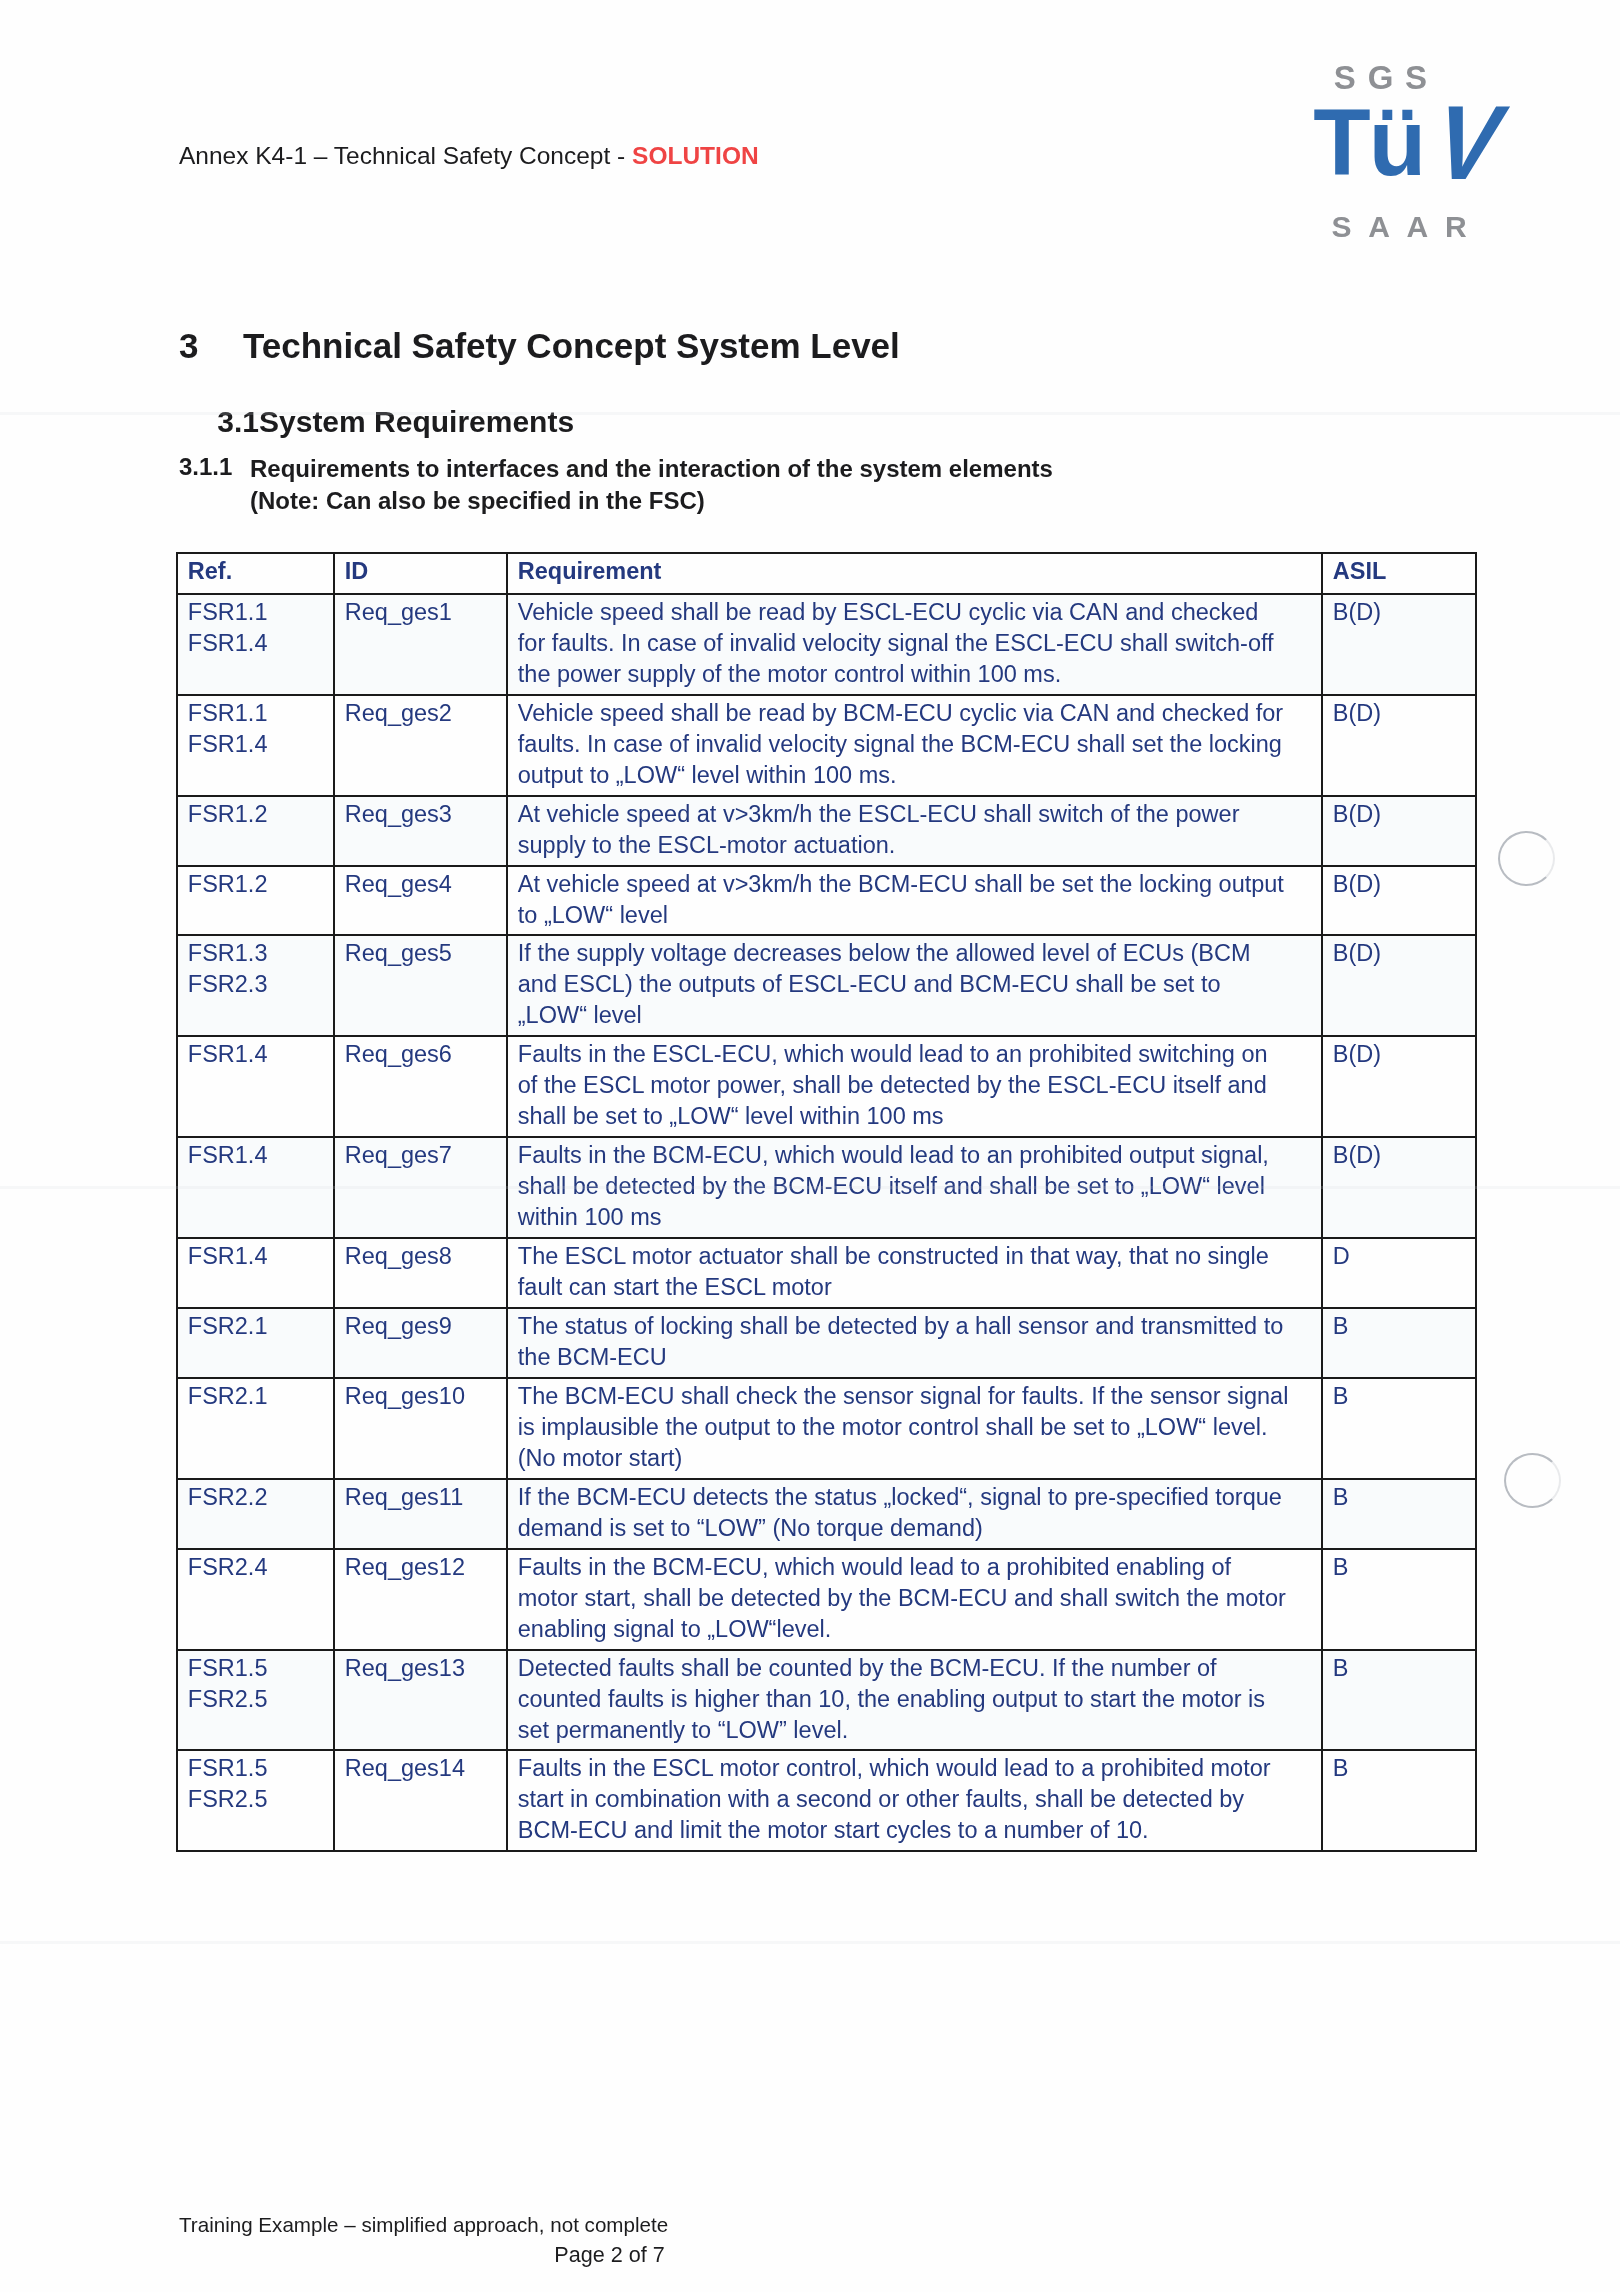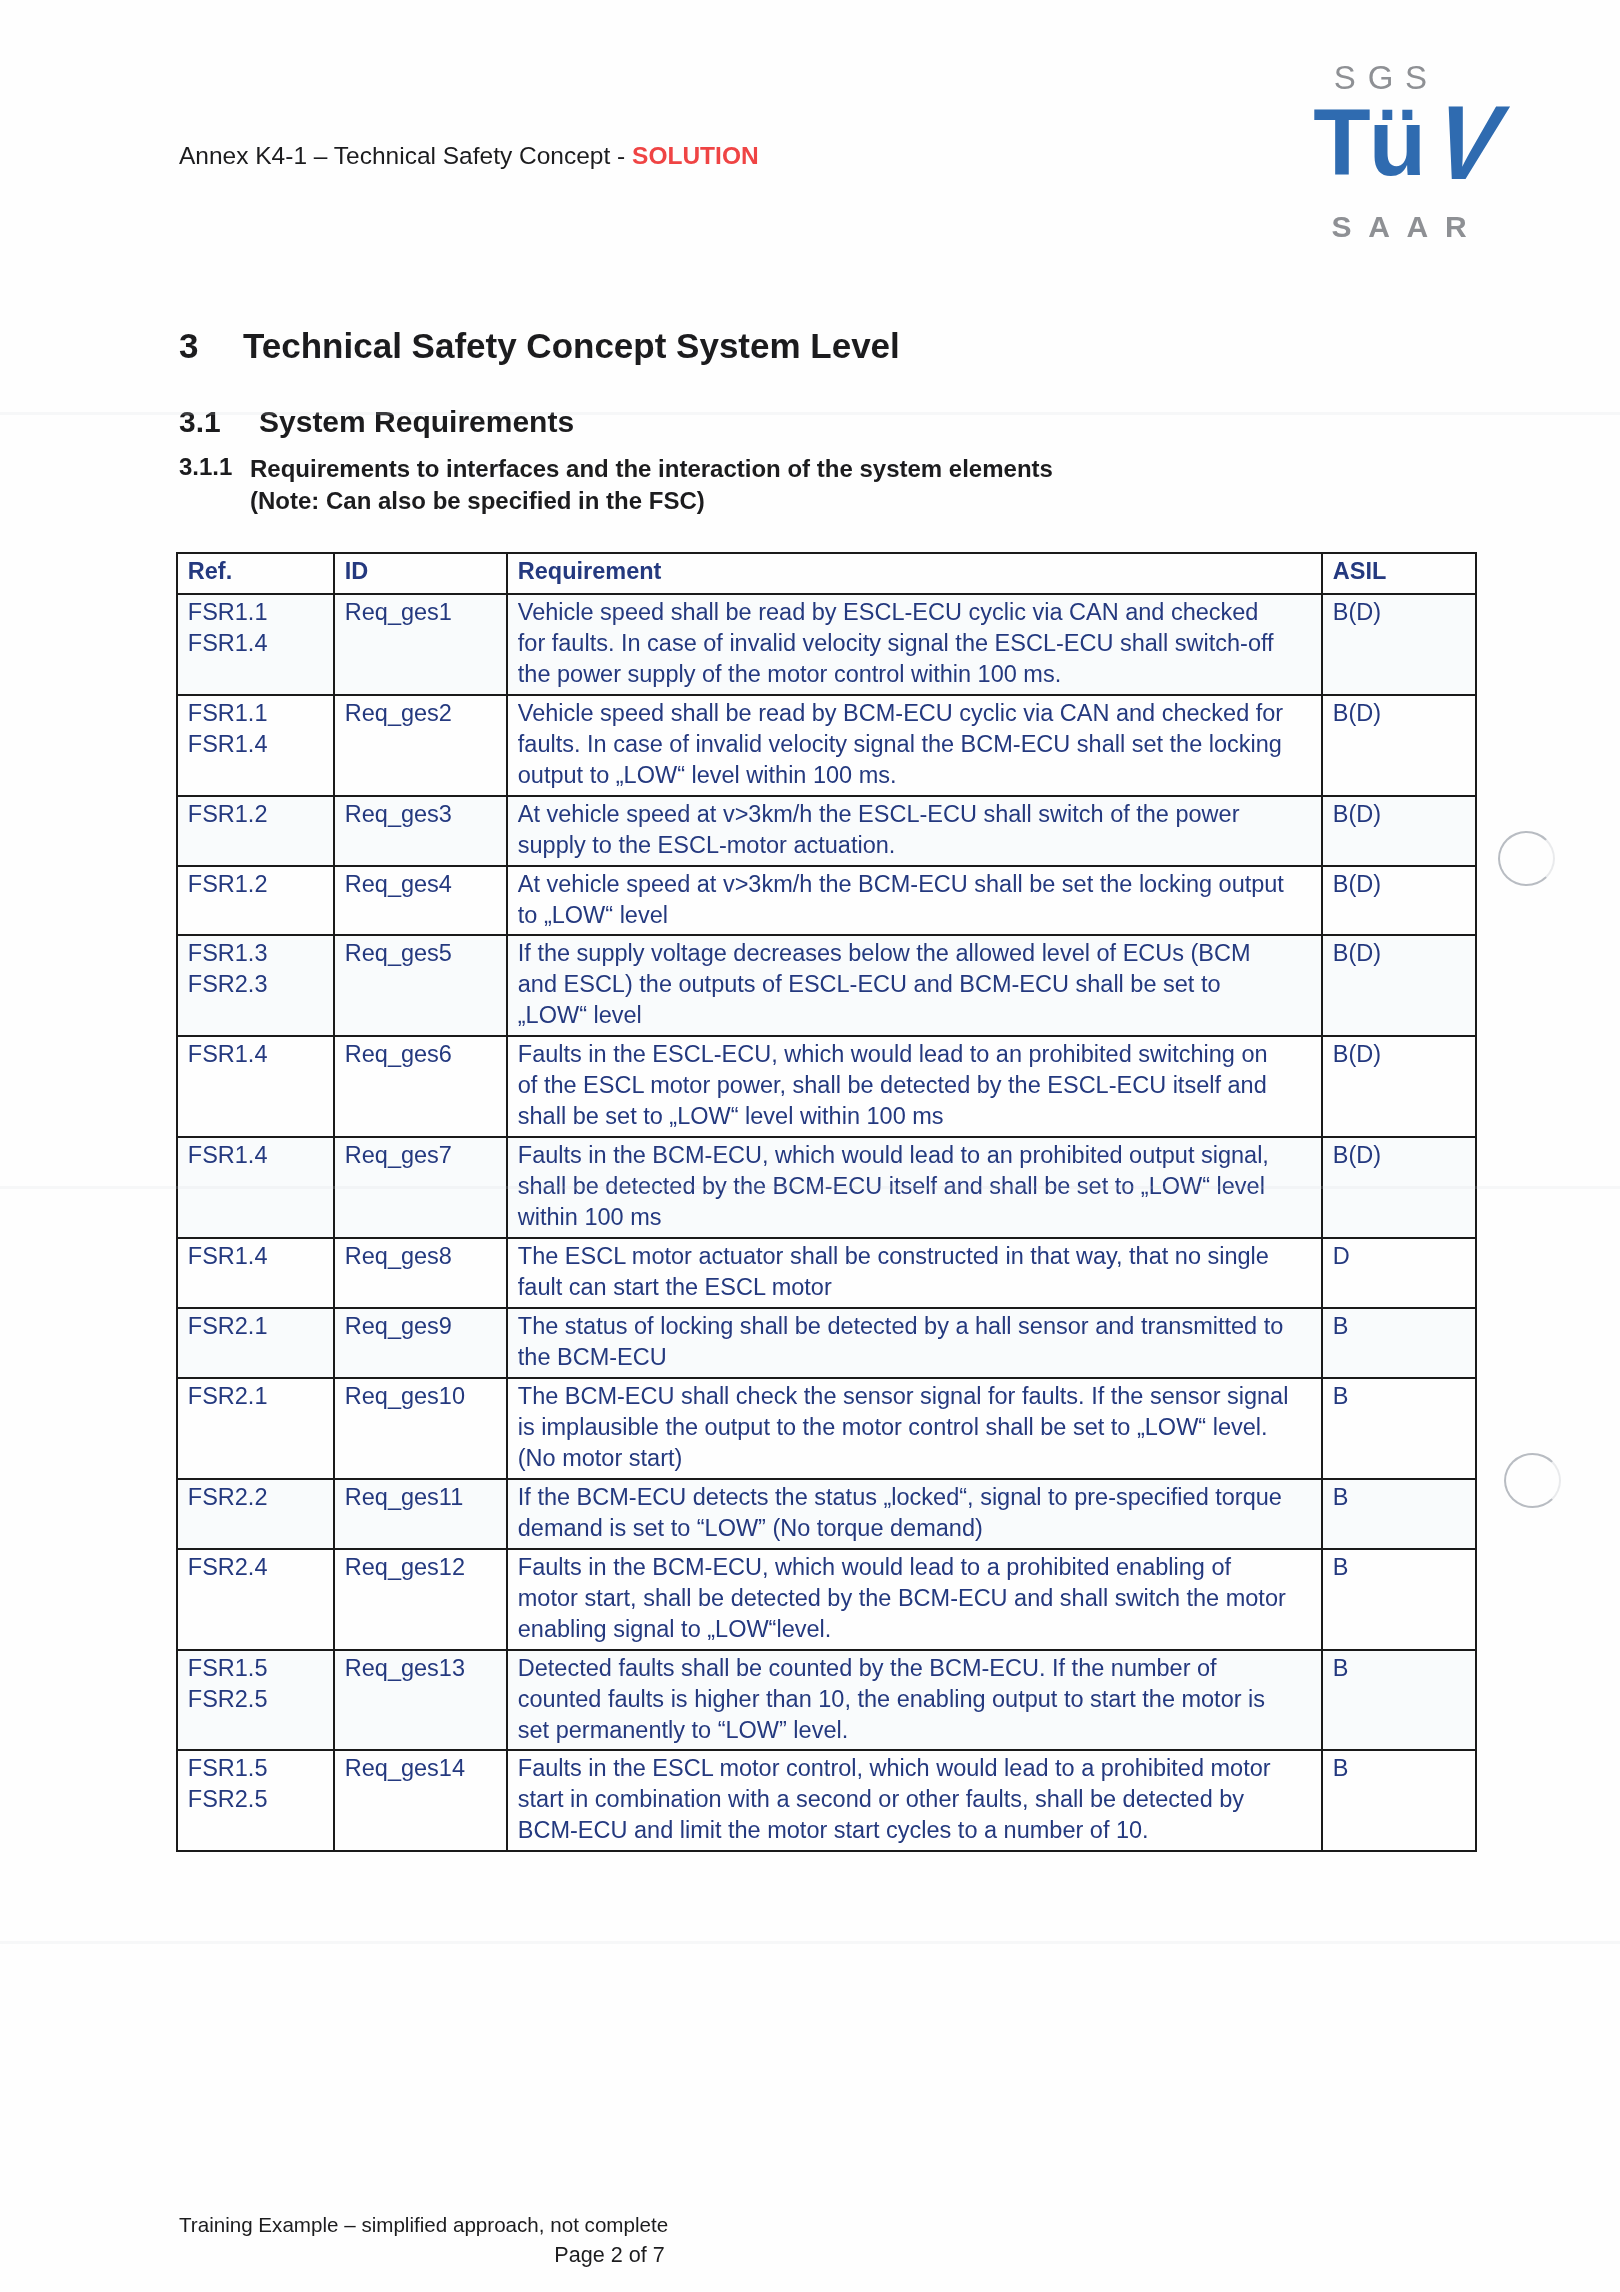--- a/index.html
+++ b/index.html
@@ -19,21 +19,21 @@
     font-size:24.5px; color:#1c1c1e;
   }
   .doc-header .highlight { color:#ef4444;font-weight:bold; }
 
   
   .logo {
     position:absolute; left:1296px; top:61px; width:206px;
     text-align:center; line-height:1;
   }
   .logo-top {
-    font-size:33px; font-weight:normal; color:#8e9094;
+    font-size:33px; font-weight:bold; color:#8e9094;
     letter-spacing:11.8px; text-indent:11.8px;
     margin-right:37px;
   }
   .logo-mid {
     font-size:94px; font-weight:bold; color:#2f6bb0;
     letter-spacing:-2px; margin-top:2px;
   }
   .logo-mid .vee {
     display:inline-block;
     transform:skewX(-16deg) translateY(5.9px) scaleY(1.12);
@@ -47,21 +47,21 @@
   
   .h1 {
     position:absolute; left:179px; top:326px;
     font-size:35px; font-weight:bold; display:flex;
   }
   .h1 .num { width:64px; }
   .h2 {
     position:absolute; left:179px; top:405px;
     font-size:30px; font-weight:bold; display:flex;
   }
-  .h2 .num { width:80px; }
+  .h2 .num { width:80px;text-align:right; }
   .h3 {
     position:absolute; left:179px; top:453px;
     font-size:24px; font-weight:bold; display:flex;
   }
   .h3 .num { width:71px; }
   .h3 .txtcol div { line-height:32px; }
 
   
   table.req {
     position:absolute; left:176px; top:552px;

